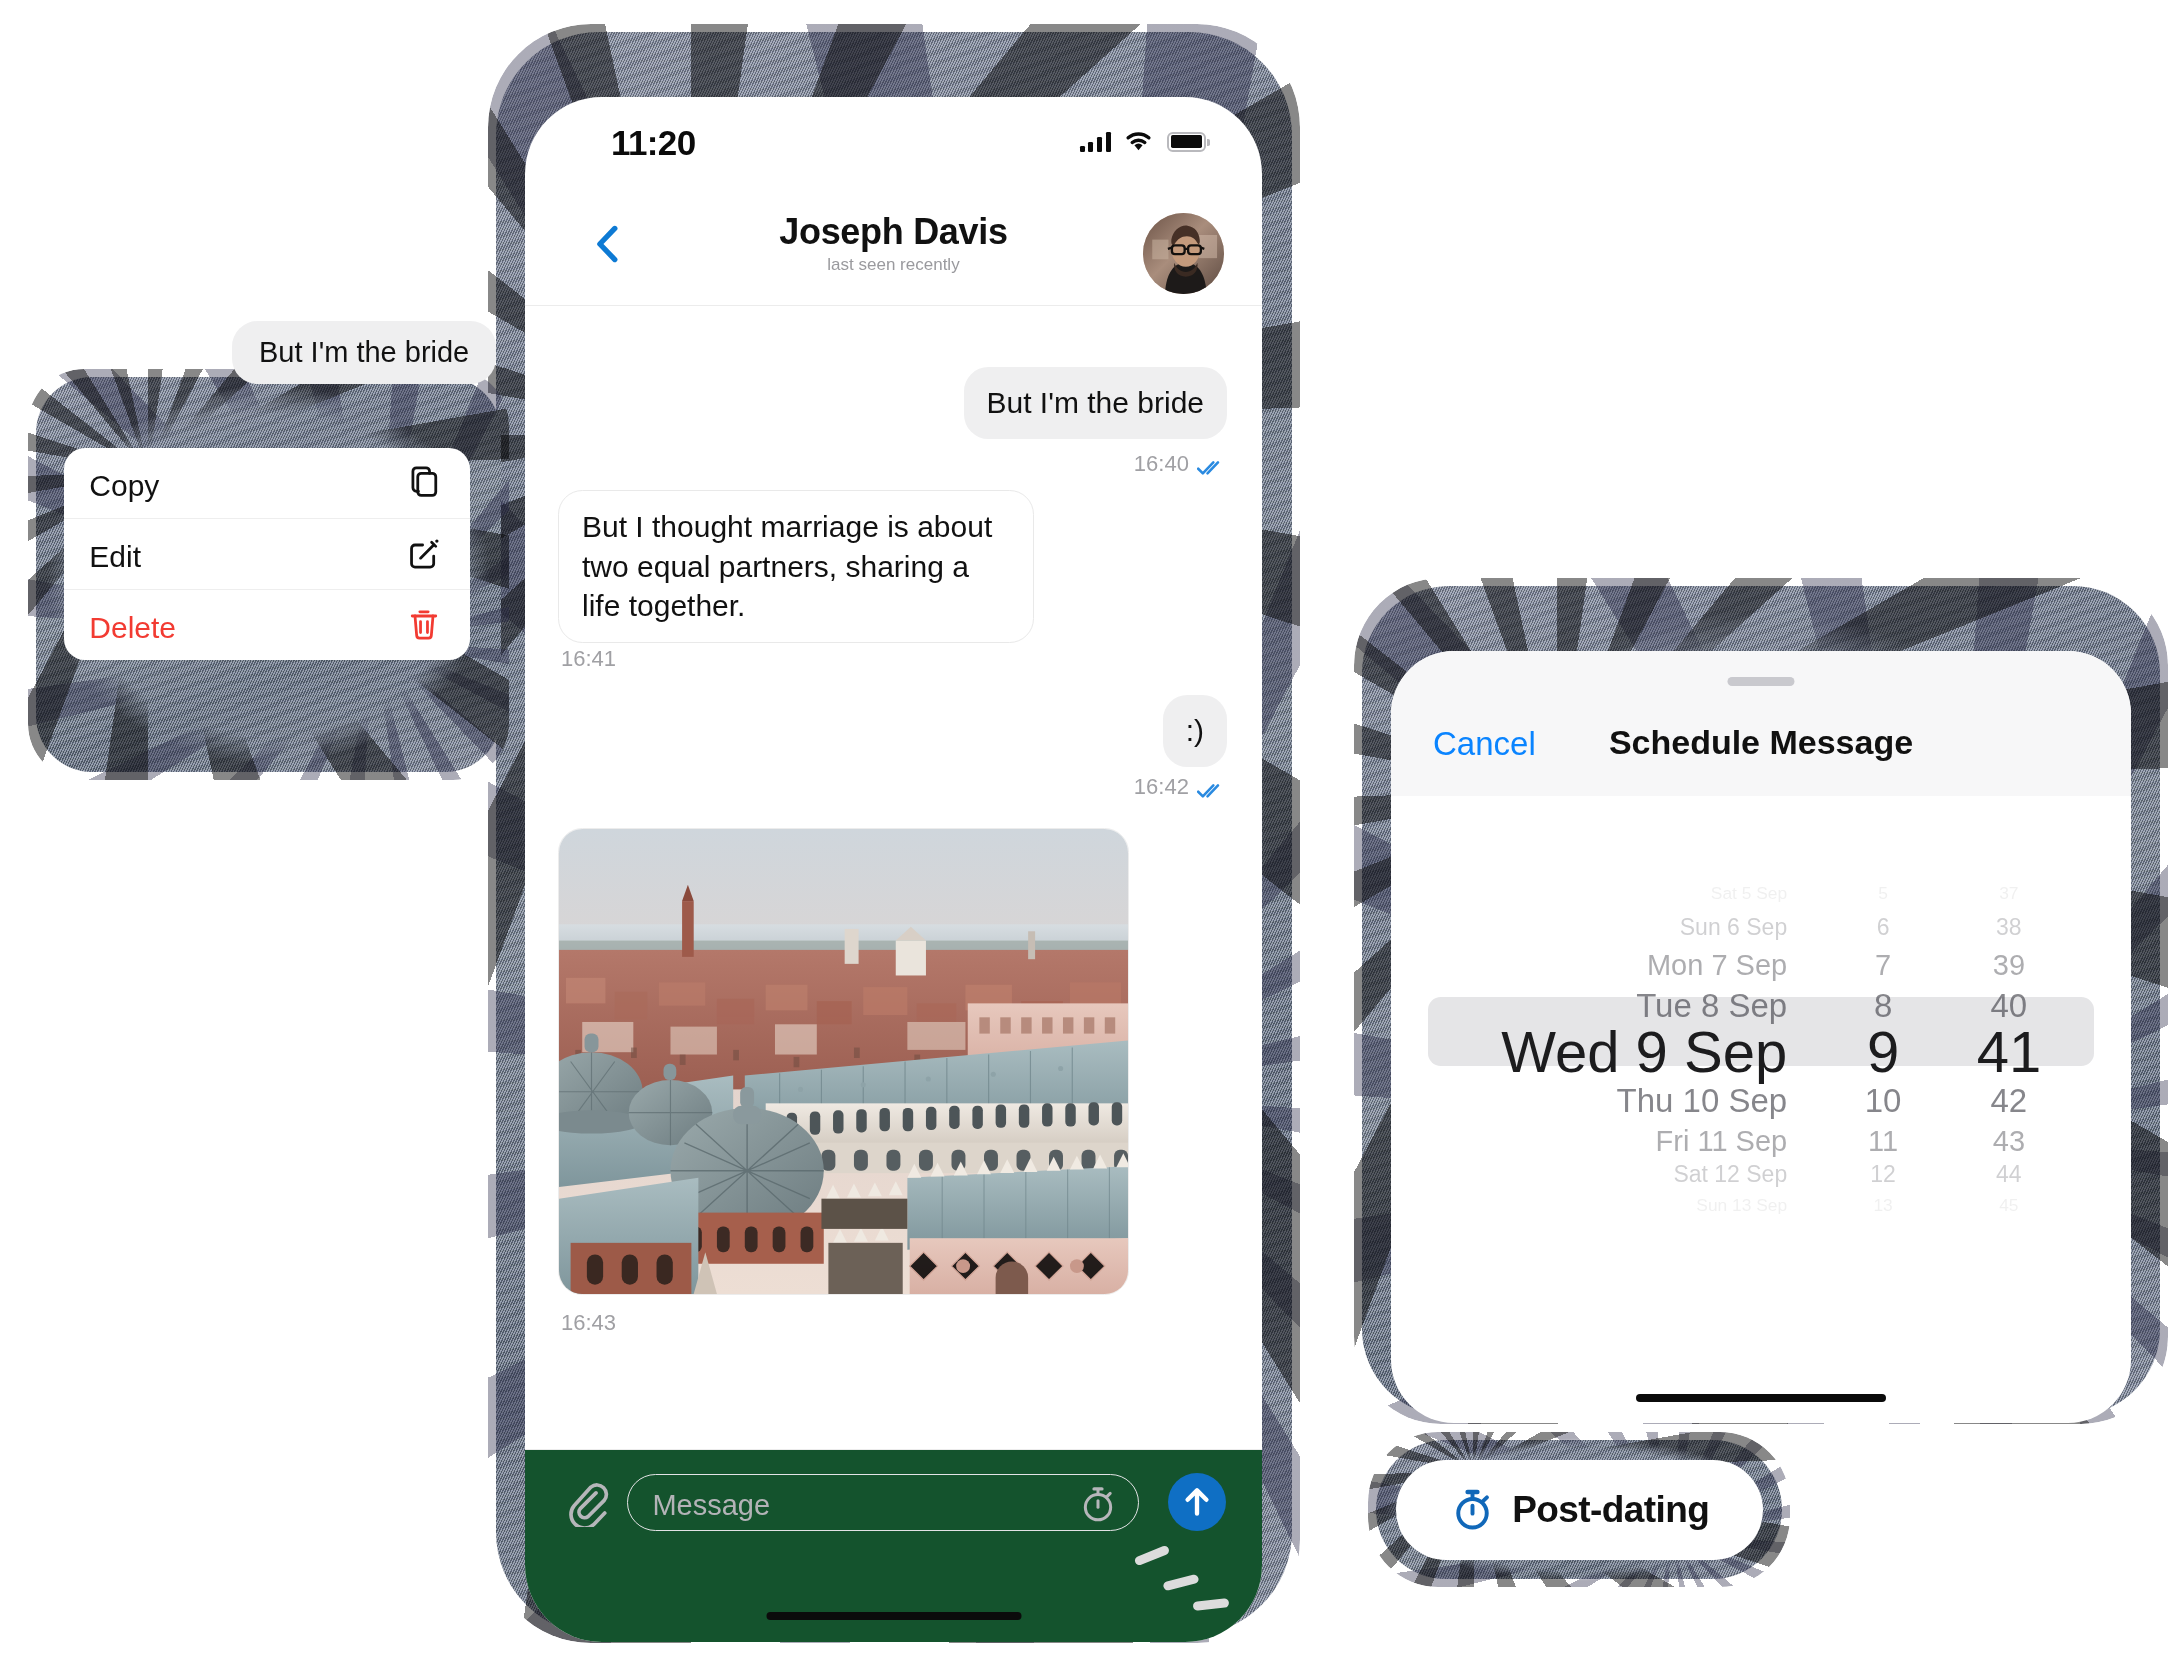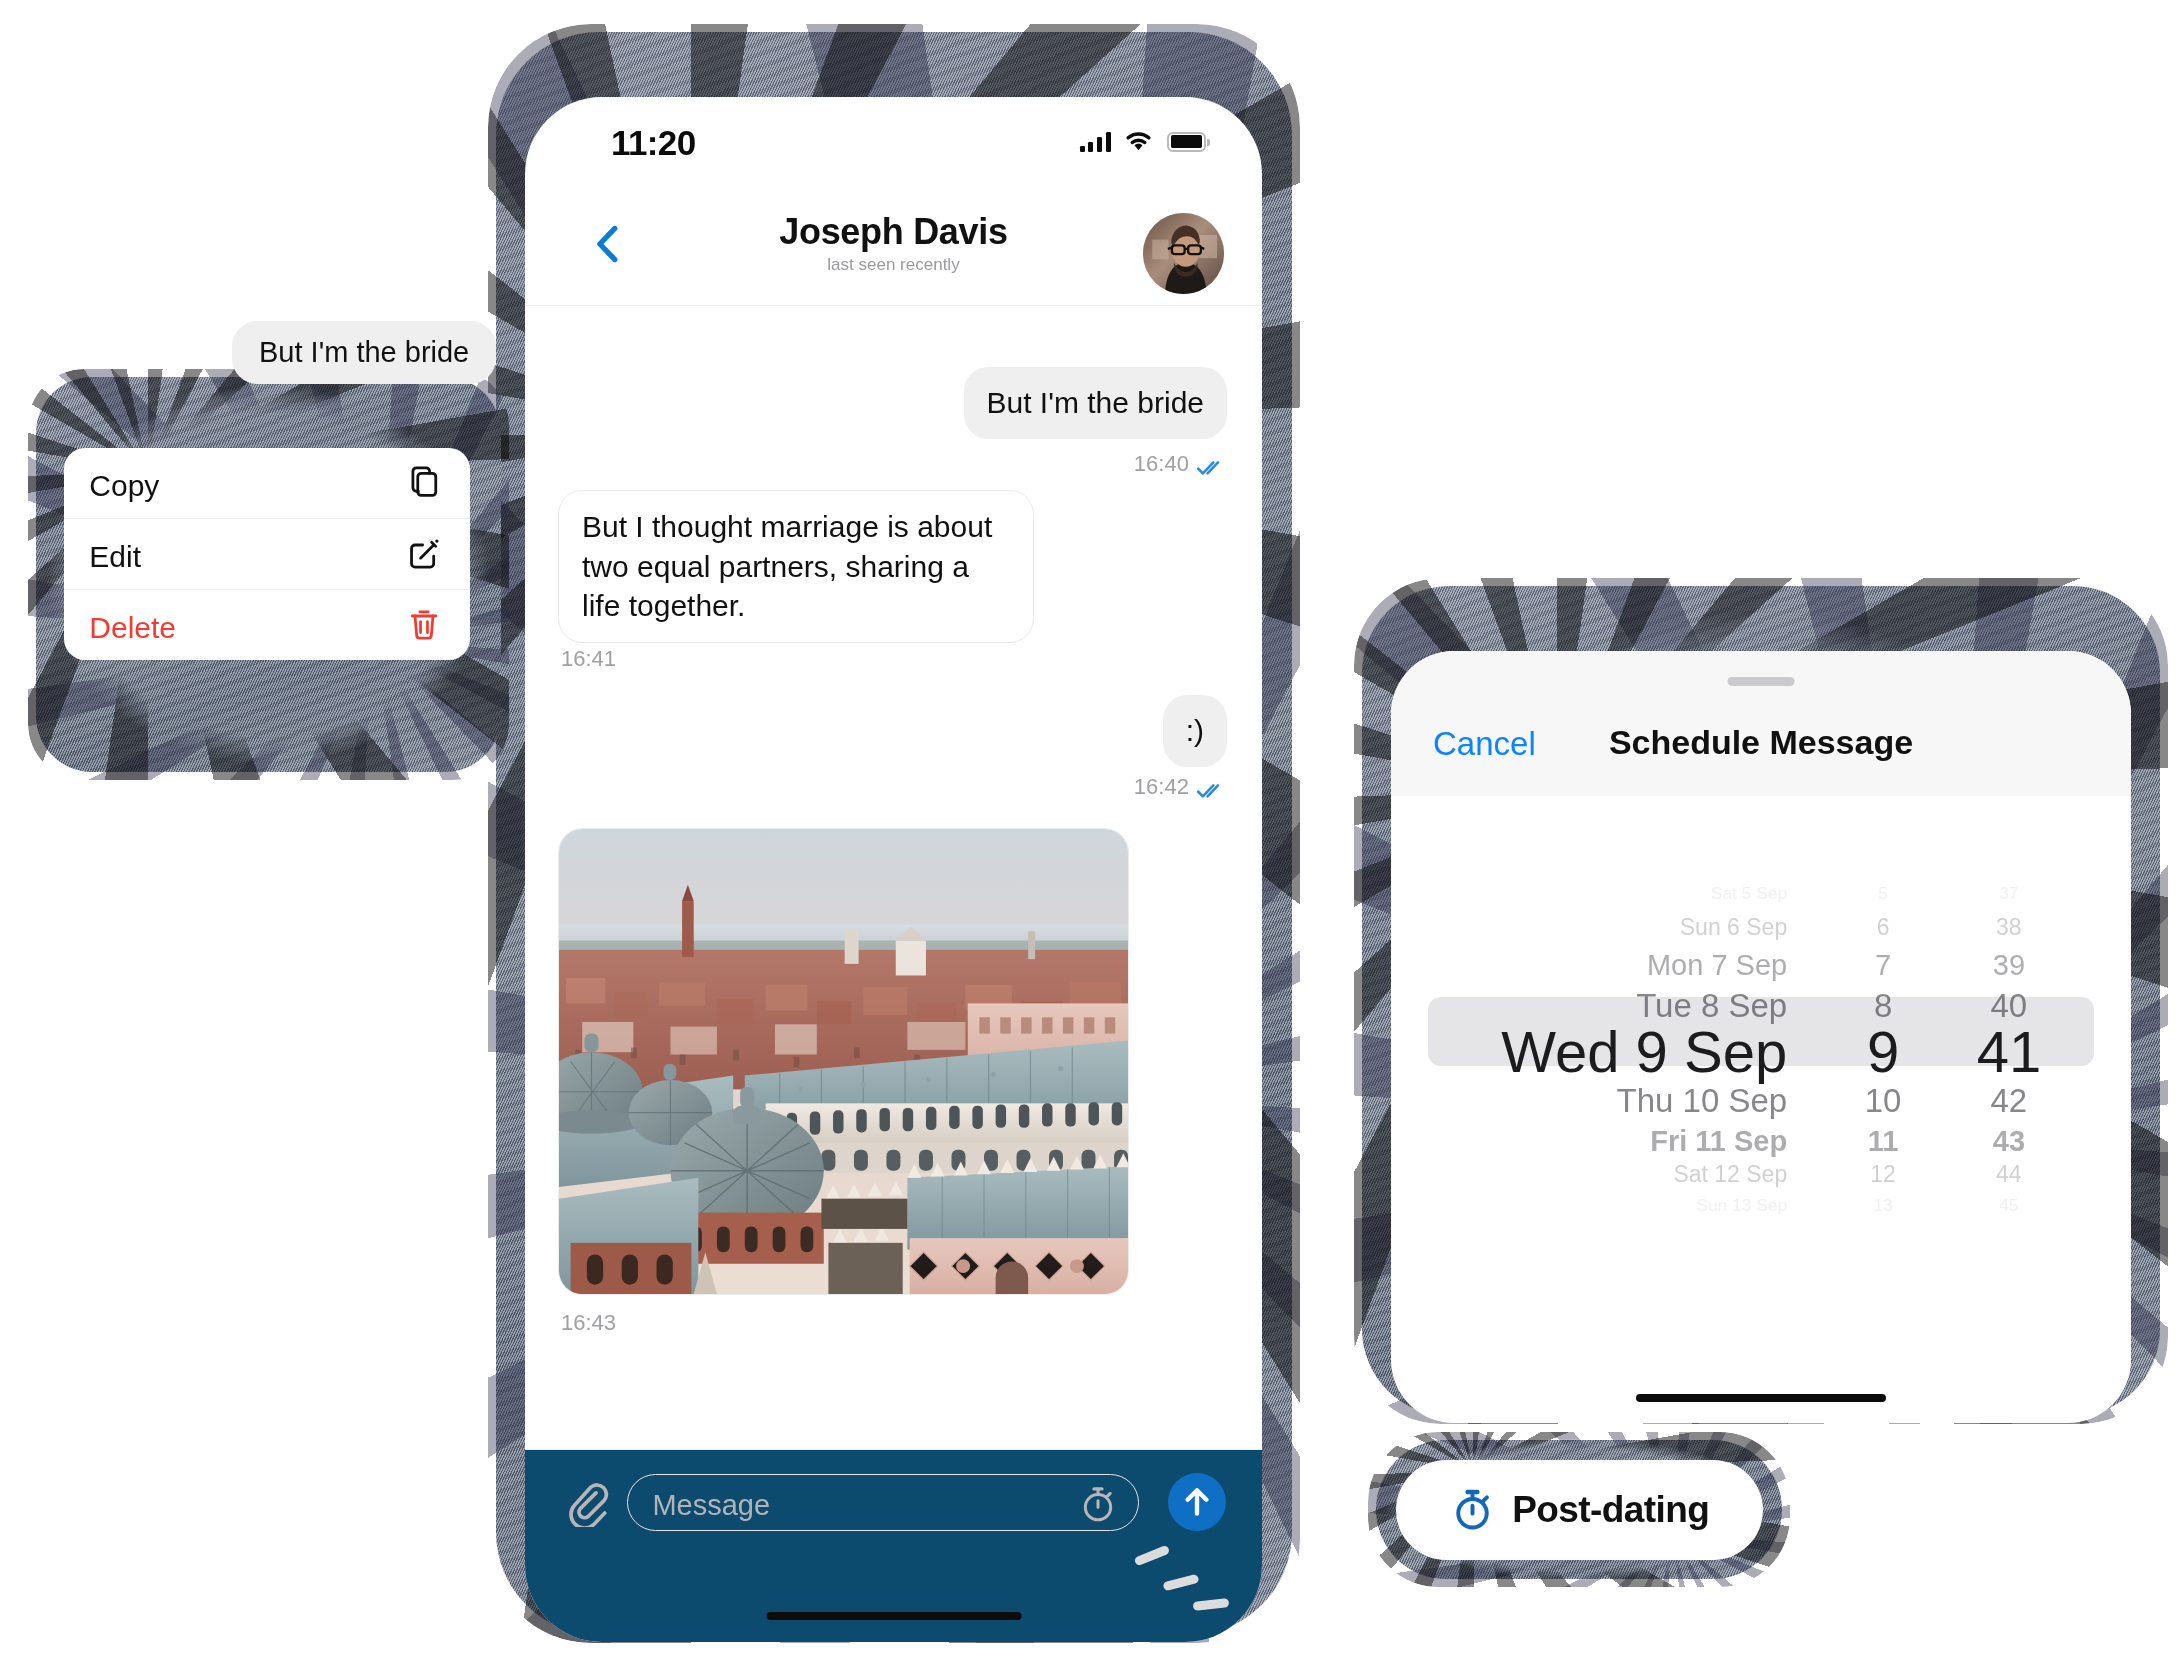--- a/index.html
+++ b/index.html
@@ -57,21 +57,21 @@
   .bubble{position:absolute;box-sizing:border-box;font-size:30px;line-height:1.32;color:#111;}
   .bub-out{background:#efeff0;border-radius:24.4px;padding:16.3px 23px;}
   .bub-in{background:#fff;border:1.2px solid #e9e9e9;border-radius:24.4px;padding:16.3px 23px;}
   .meta{position:absolute;font-size:22px;color:#a0a0a4;display:flex;align-items:center;gap:8.1px;}
   .ticks{display:inline-block;width:28px;height:16.3px;}
 
   .photo-msg{position:absolute;border-radius:24.4px;overflow:hidden;border:1.2px solid #ececec;}
   .photo-msg svg{display:block;}
 
   
-  .composer{position:absolute;left:0;bottom:0;width:100%;height:192px;border-top:1.2px solid #ececec;background:#0c4a6e;}
+  .composer{position:absolute;left:0;bottom:0;width:100%;height:192px;border-top:1.2px solid #ececec;background:#14532d;}
   .clip{position:absolute;left:36px;top:28px;width:49px;height:49px;}
   .msg-field{position:absolute;left:102px;top:24.4px;right:123px;height:57px;border:1.7px solid #e3e3e5;border-radius:28.5px;box-sizing:border-box;}
   .msg-ph{position:absolute;left:24.4px;top:13.4px;font-size:29px;color:#b3b3b7;}
   .timer-ic{position:absolute;right:21px;top:9.3px;width:38px;height:38px;}
   .send-btn{position:absolute;right:36px;top:23px;width:58px;height:58px;border-radius:50%;background:#0f6fc4;}
   .home-ind{position:absolute;left:50%;transform:translateX(-50%);bottom:22px;width:255px;height:8.1px;border-radius:4.6px;background:#0b0b0b;}
 
   
   #float-bubble{position:absolute;left:232px;top:321px;background:#efeff0;border-radius:25.5px;padding:15px 27px;font-size:29px;color:#111;z-index:9;}
 
@@ -534,21 +534,21 @@
           <div class="prow" style="top: 224px; height: 63px; font-size: 58px; color: rgb(28, 28, 30); font-weight: 400;">
             <span class="pc1">Wed 9 Sep</span>
             <span class="pc2">9</span>
             <span class="pc3">41</span>
           </div>
           <div class="prow" style="top: 280px; height: 49px; font-size: 33px; color: rgba(60, 60, 67, 0.62); font-weight: 400; align-items: center;">
             <span class="pc1">Thu 10 Sep</span>
             <span class="pc2">10</span>
             <span class="pc3">42</span>
           </div>
-          <div class="prow" style="top: 323px; height: 44px; font-size: 29px; color: rgba(60, 60, 67, 0.42); font-weight: 700;">
+          <div class="prow" style="top: 323px; height: 44px; font-size: 29px; color: rgba(60, 60, 67, 0.42); font-weight: 400;">
             <span class="pc1">Fri 11 Sep</span>
             <span class="pc2">11</span>
             <span class="pc3">43</span>
           </div>
           <div class="prow" style="top: 361px; height: 35px; font-size: 23px; color: rgba(60, 60, 67, 0.24); font-weight: 400;">
             <span class="pc1">Sat 12 Sep</span>
             <span class="pc2">12</span>
             <span class="pc3">44</span>
           </div>
           <div class="prow" style="top: 396px; height: 26px; font-size: 17.4px; color: rgba(60, 60, 67, 0.08); font-weight: 400;">

